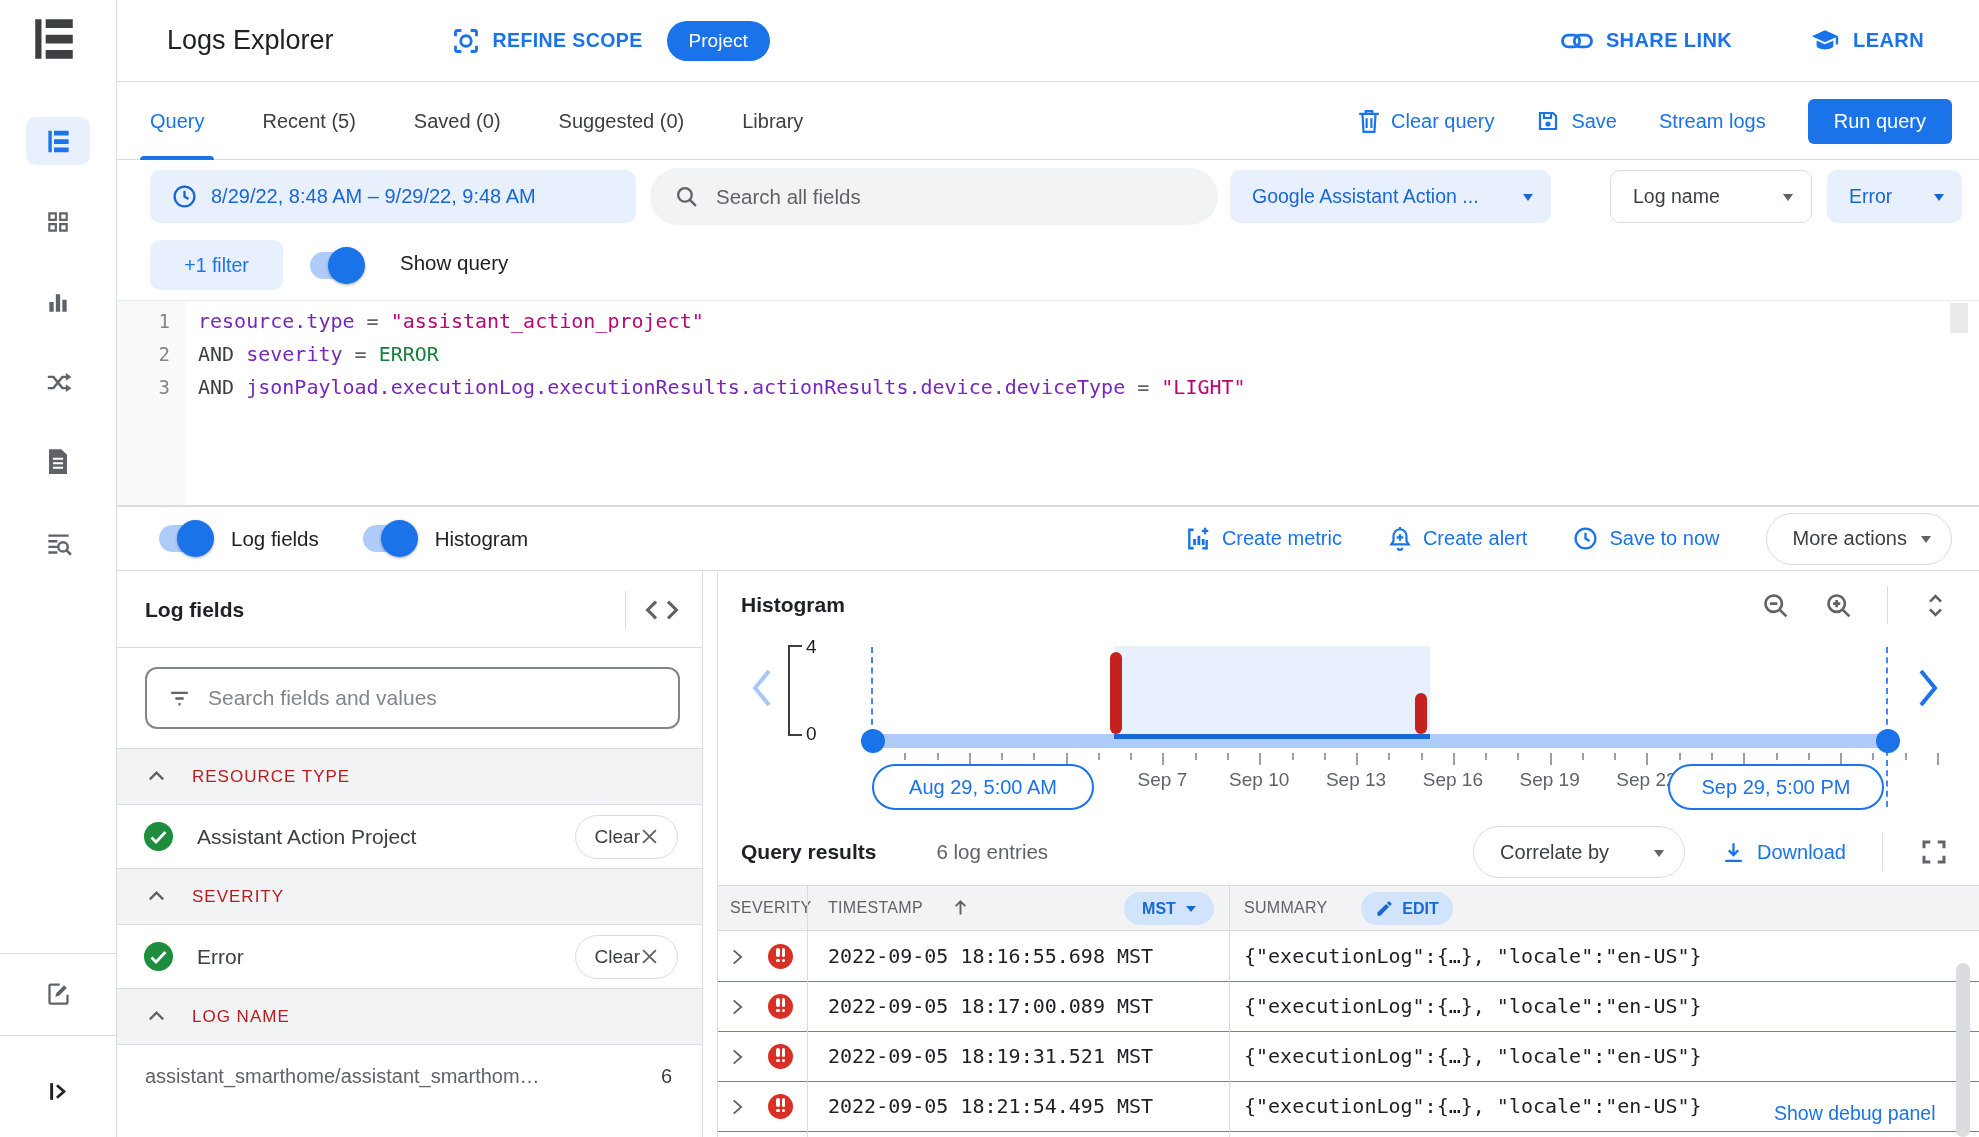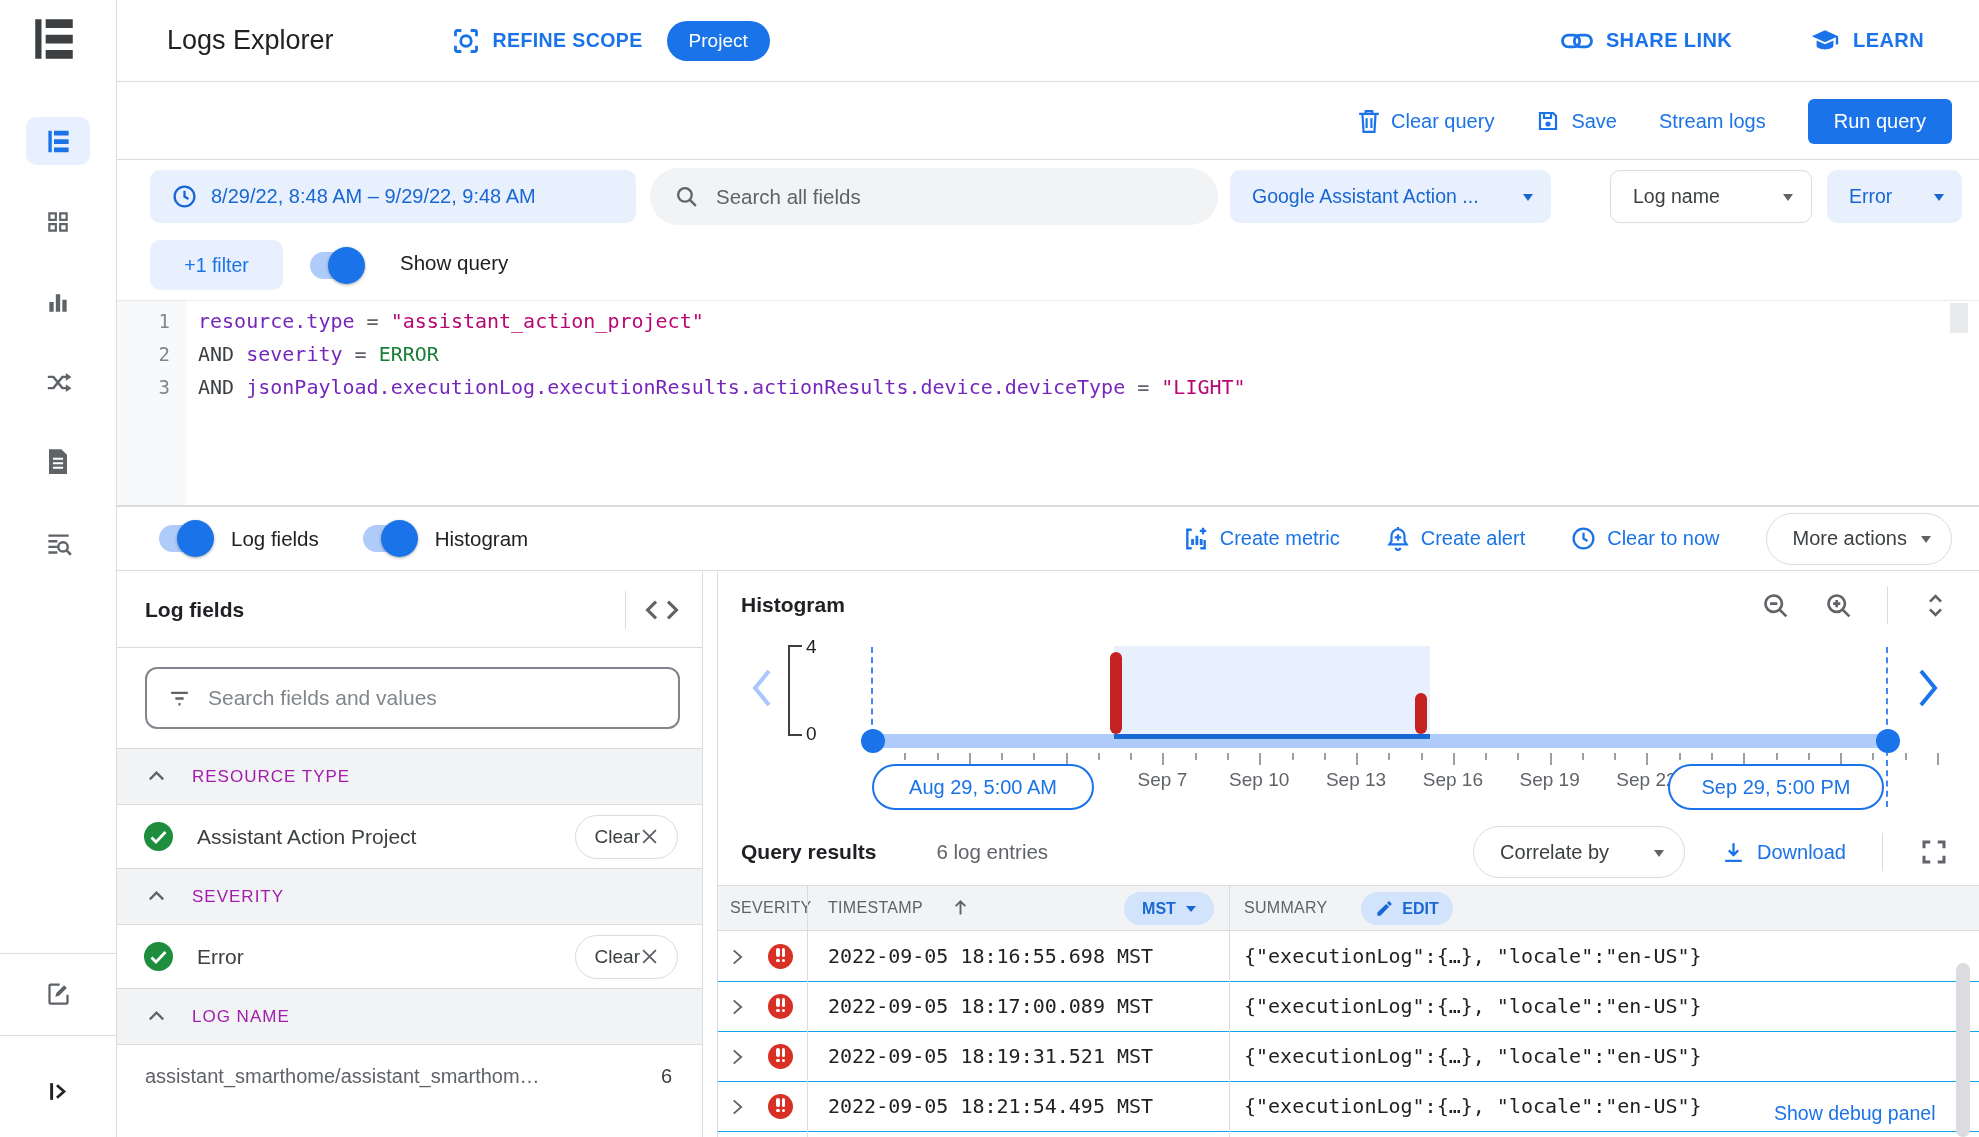--- a/index.html
+++ b/index.html
@@ -71,21 +71,21 @@
   
   .lf-panel { position:absolute; top:572px; left:0; width:586px; bottom:0; background:#fff; border-right:1px solid #dadce0; overflow:hidden; }
   .lf-head { height:76px; border-bottom:1px solid #dadce0; display:flex; align-items:center; padding:0 22px 0 28px; }
   .lf-title { font-size:21px; font-weight:700; color:#202124; }
   .lf-head-right { margin-left:auto; display:flex; align-items:center; gap:18px; }
   .vdiv { width:1px; height:38px; background:#dadce0; }
   .lf-search-wrap { height:100px; display:flex; align-items:center; padding:0 22px 0 28px; }
   .lf-search-box { flex:1; height:62px; border:2px solid #80868b; border-radius:12px; display:flex; align-items:center; gap:16px; padding:0 20px; color:#5f6368; }
   .lf-search-box input { flex:1; border:none; outline:none; background:transparent; font-size:21px; color:#202124; }
   .lf-search-box input::placeholder { color:#80868b; }
-  .lf-sec-head { height:57px; background:#f1f3f4; border-top:1px solid #dadce0; border-bottom:1px solid #dadce0; display:flex; align-items:center; gap:24px; padding:16px 28px; color:#a21caf; font-size:17px; font-weight:500; letter-spacing:1px; cursor:pointer; }
+  .lf-sec-head { height:57px; background:#f1f3f4; border-top:1px solid #dadce0; border-bottom:1px solid #dadce0; display:flex; align-items:center; gap:24px; padding:16px 28px; color:#b91c1c; font-size:17px; font-weight:500; letter-spacing:1px; cursor:pointer; }
   .lf-item { height:63px; display:flex; align-items:center; padding:0 24px 0 27px; font-size:21px; color:#3c4043; background:#fff; }
   .check-circle { width:29px; height:29px; border-radius:50%; background:#1e8e3e; display:flex; align-items:center; justify-content:center; margin-right:24px; flex:none; }
   .clear-pill { margin-left:auto; height:44px; border:1px solid #dadce0; border-radius:999px; display:flex; align-items:center; gap:1px; padding:0 19px; font-size:19px; color:#3c4043; background:#fff; cursor:pointer; }
   .lf-logname { height:63px; display:flex; align-items:center; justify-content:space-between; padding:0 30px 0 28px; font-size:20px; color:#5f6368; cursor:pointer; }
   .lf-logname .cnt { color:#3c4043; }
 
   
   .hist-panel { position:absolute; top:572px; left:600px; right:0; bottom:0; background:#fff; border-left:1px solid #dadce0; overflow:hidden; }
   .hist-head { position:absolute; top:6px; left:0; right:0; height:54px; display:flex; align-items:center; padding:0 30px 0 23px; }
   .hist-title { font-size:21px; font-weight:700; }
@@ -229,20 +229,27 @@
               <path fill="currentColor" d="M12 1L1 6l11 5 9-4.1V13h2V6z"></path>
               <path fill="currentColor" d="M5 9.5V14c0 1.7 3.1 3 7 3s7-1.3 7-3V9.5l-7 3.2z"></path>
             </svg>
         </span>
         <span>LEARN</span>
       </button>
     </div>
   </header>
 
   <div class="tabbar">
+    <div id="tabs" style="display:flex;align-items:center;height:100%">
+        <div class="tab active">Query</div>
+        <div class="tab">Recent (5)</div>
+        <div class="tab">Saved (0)</div>
+        <div class="tab">Suggested (0)</div>
+        <div class="tab">Library</div>
+      </div>
     <div class="tab-actions">
       <button class="blue-link">
         <span>
           <svg width="22" height="24" viewBox="0 0 20 22">
               <path fill="none" stroke="currentColor" stroke-width="2" d="M1 4.5h18M7 4.5V2h6v2.5M4 4.5L5 21h10l1-16.5M7.8 8.5v9M12.2 8.5v9"></path>
             </svg>
         </span>
         <span>Clear query</span>
       </button>
       <button class="blue-link">
@@ -341,21 +348,21 @@
         </span>
         <span>Create alert</span>
       </button>
       <button class="blue-link">
         <span>
           <svg width="25" height="25" viewBox="0 0 24 24">
               <circle cx="12" cy="12" r="9.5" fill="none" stroke="currentColor" stroke-width="2.2"></circle>
               <path fill="none" stroke="currentColor" stroke-width="2.2" d="M12 6.5V12l3.8 2.4"></path>
             </svg>
         </span>
-        <span>Clear to now</span>
+        <span>Save to now</span>
       </button>
       <button class="more-pill">
         <span>More actions</span>
         <span class="caret gray"></span>
       </button>
     </div>
   </div>
 
   <section class="lf-panel">
     <div class="lf-head">

